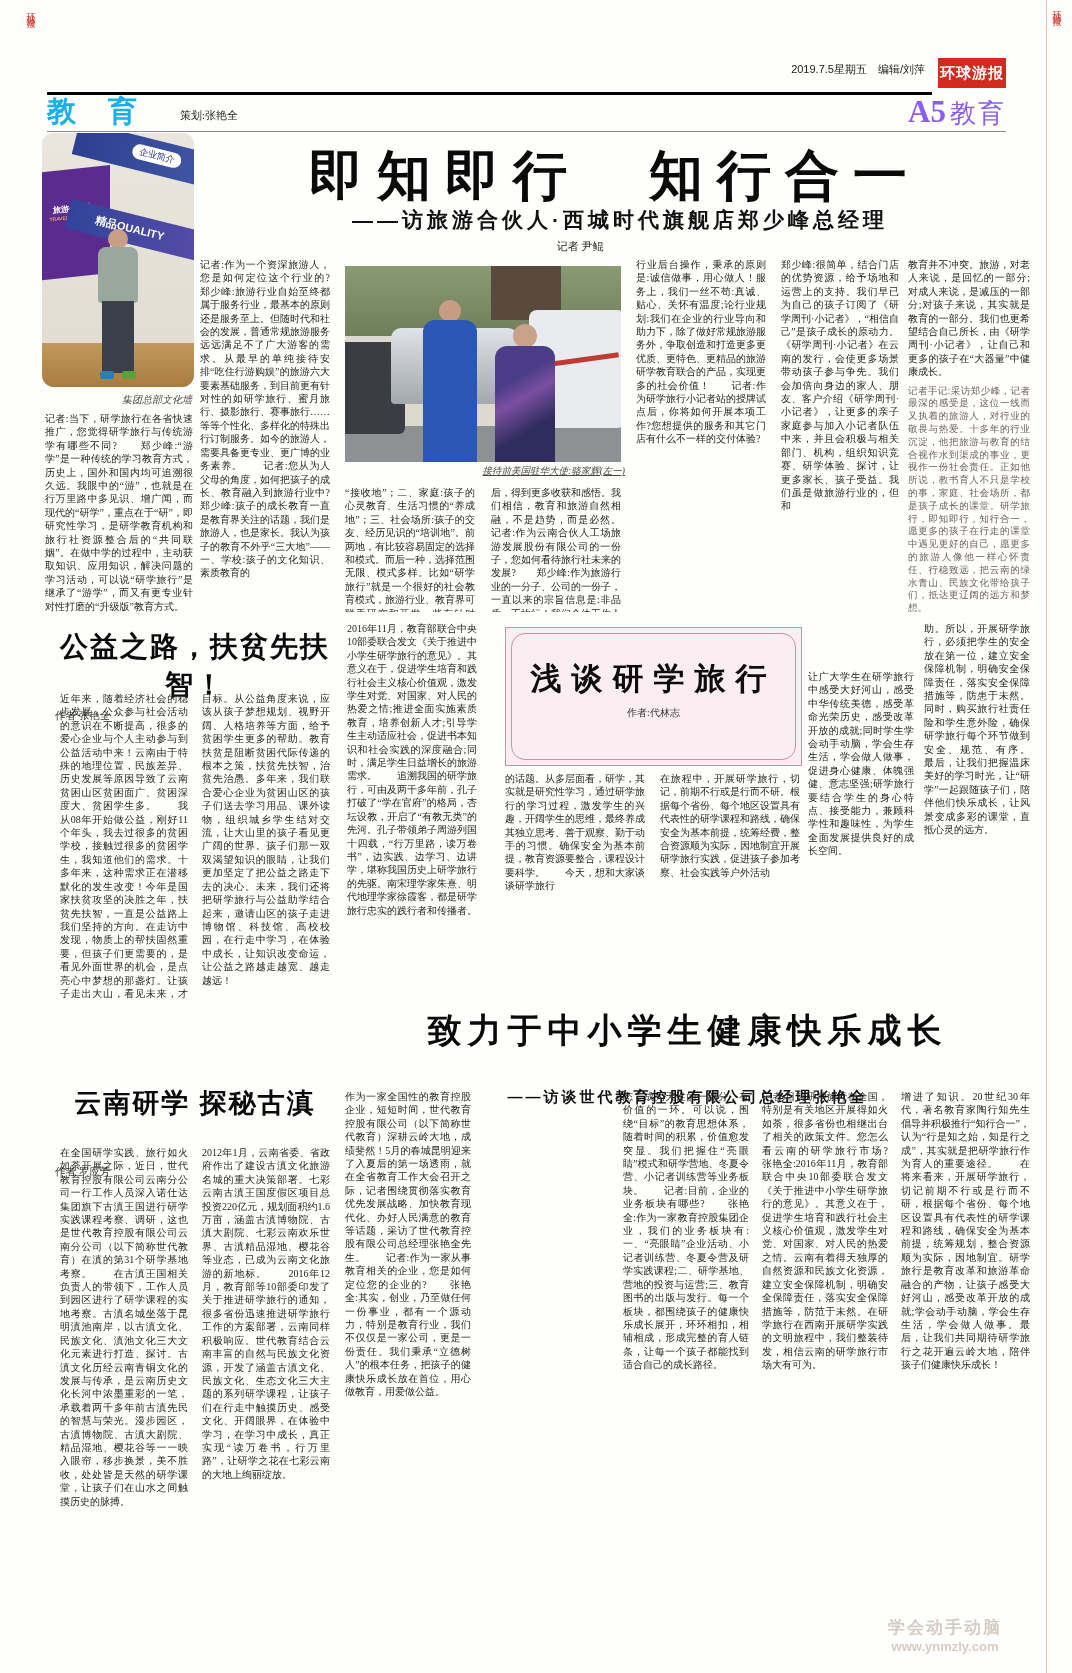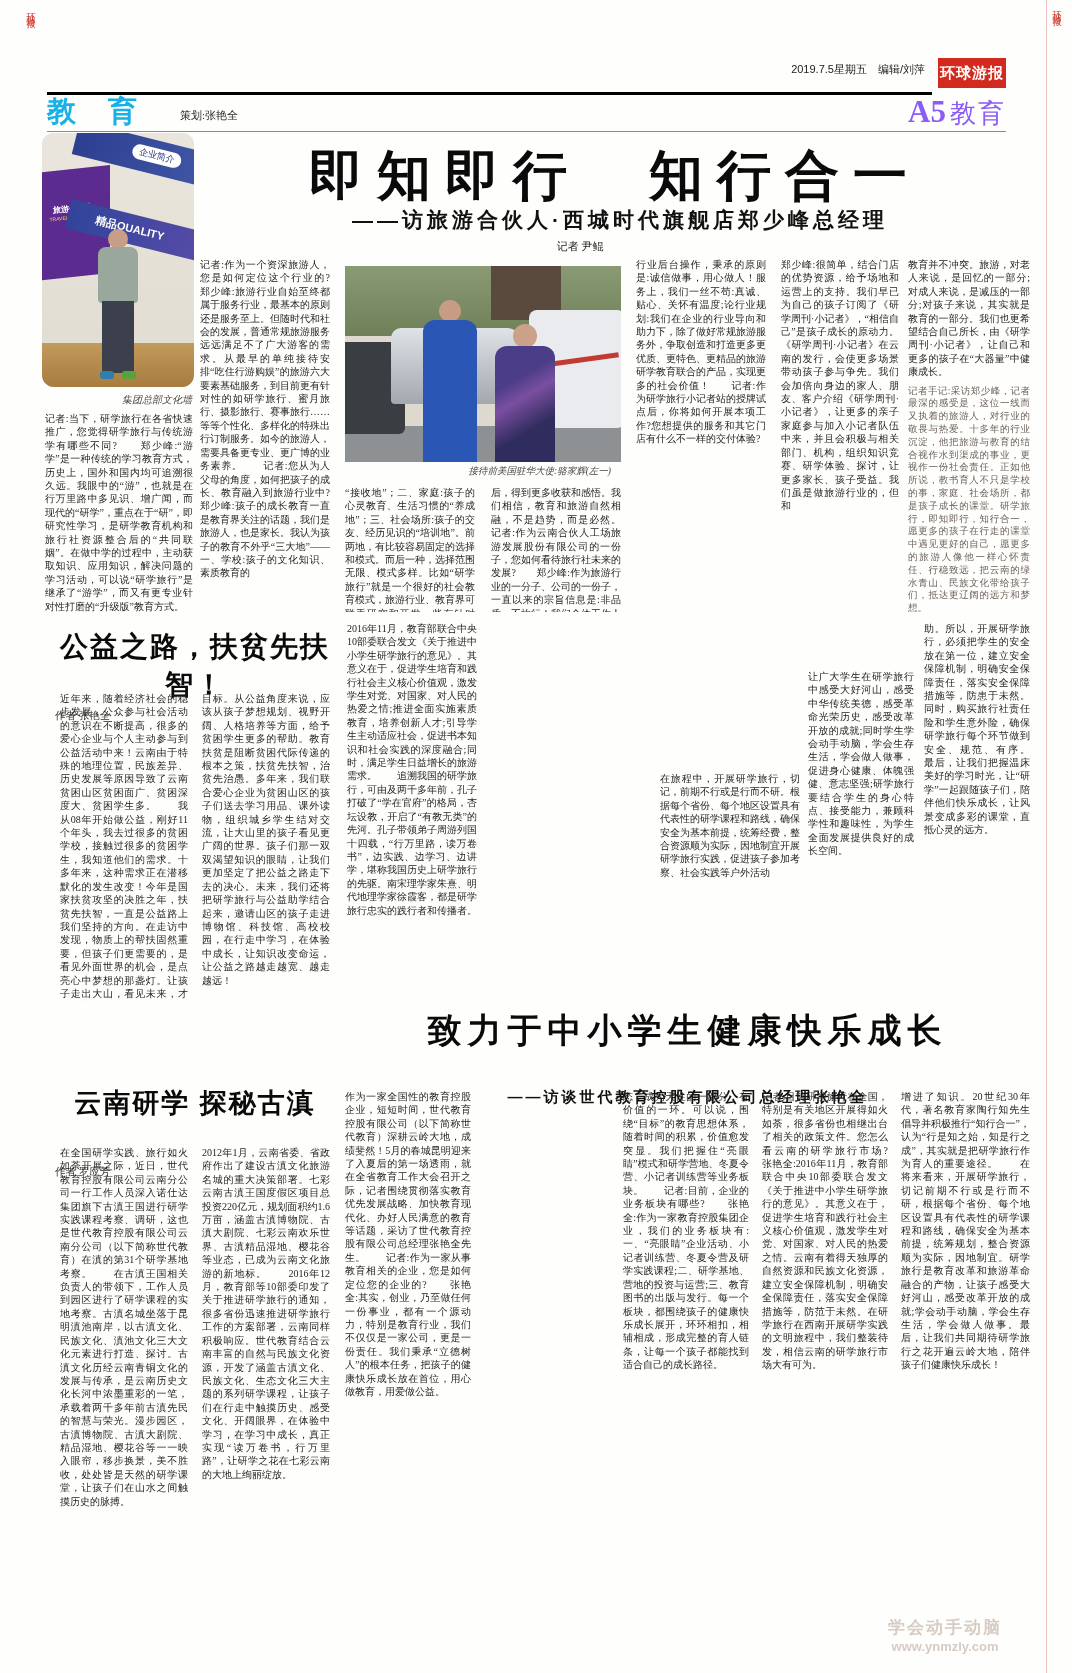--- a/index.html
+++ b/index.html
@@ -105,39 +105,45 @@
     <div class="pp" style="left:-6px;top:76px;width:66px;height:92px;background:#3a3d42;border-radius:6px;"></div>
     <div class="pp" style="left:46px;top:62px;width:130px;height:76px;background:linear-gradient(#dfe2e6,#a3a8af);border-radius:10px 14px 4px 4px;"></div>
     <div class="pp" style="right:-4px;top:44px;width:96px;height:118px;background:#e9ebee;border-radius:8px;">
       <div style="position:absolute;left:6px;top:48px;width:84px;height:5px;background:#c23a34;transform:rotate(-8deg);"></div>
     </div>
     <div class="pp" style="left:94px;top:34px;width:22px;height:22px;border-radius:50%;background:#c79c85;"></div>
     <div class="pp" style="left:78px;top:54px;width:54px;height:142px;border-radius:12px 12px 0 0;background:#2a56b5;"></div>
     <div class="pp" style="left:168px;top:58px;width:24px;height:24px;border-radius:50%;background:#caa189;"></div>
     <div class="pp" style="left:150px;top:80px;width:60px;height:116px;border-radius:12px 12px 0 0;background:linear-gradient(150deg,#4c3d88 30%,#7a4fa0 45%,#2f2c5e 70%);"></div>
   </div>
-  <div class="caption" style="left:335px;top:465px;width:276px;font-size:9.5px;">接待前美国驻华大使:骆家辉(左一)</div>
+  <div class="caption" style="left:349px;top:465px;width:276px;font-size:9.5px;text-decoration:underline;">接待前美国驻华大使:骆家辉(左一)</div>
 
   <div class="body-col" style="left:45px;top:412px;width:148px;height:200px;">记者:当下，研学旅行在各省快速推广，您觉得研学旅行与传统游学有哪些不同?　　郑少峰:“游学”是一种传统的学习教育方式，历史上，国外和国内均可追溯很久远。我眼中的“游”，也就是在行万里路中多见识、增广闻，而现代的“研学”，重点在于“研”，即研究性学习，是研学教育机构和旅行社资源整合后的“共同联姻”。在做中学的过程中，主动获取知识、应用知识，解决问题的学习活动，可以说“研学旅行”是继承了“游学”，而又有更专业针对性打磨的“升级版”教育方式。</div>
   <div class="body-col" style="left:200px;top:258px;width:130px;height:354px;">记者:作为一个资深旅游人，您是如何定位这个行业的?　　郑少峰:旅游行业自始至终都属于服务行业，最基本的原则还是服务至上。但随时代和社会的发展，普通常规旅游服务远远满足不了广大游客的需求。从最早的单纯接待安排“吃住行游购娱”的旅游六大要素基础服务，到目前更有针对性的如研学旅行、蜜月旅行、摄影旅行、赛事旅行……等等个性化、多样化的特殊出行订制服务。如今的旅游人，需要具备更专业、更广博的业务素养。　　记者:您从为人父母的角度，如何把孩子的成长、教育融入到旅游行业中?　　郑少峰:孩子的成长教育一直是教育界关注的话题，我们是旅游人，也是家长。我认为孩子的教育不外乎“三大地”——一、学校:孩子的文化知识、素质教育的</div>
   <div class="body-col" style="left:345px;top:486px;width:130px;height:126px;">“接收地”；二、家庭:孩子的心灵教育、生活习惯的“养成地”；三、社会场所:孩子的交友、经历见识的“培训地”。前两地，有比较容易固定的选择和模式。而后一种，选择范围无限、模式多样。比如“研学旅行”就是一个很好的社会教育模式，旅游行业、教育界可联手研究和开发一些有针对性、系统性、实操性的研学旅行活动产品，由正规教育机构、组织、基地和旅游教育主管部门审核把关，让更多的家长、孩子参与体验</div>
   <div class="body-col" style="left:491px;top:486px;width:130px;height:126px;">后，得到更多收获和感悟。我们相信，教育和旅游自然相融，不是趋势，而是必然。　　记者:作为云南合伙人工场旅游发展股份有限公司的一份子，您如何看待旅行社未来的发展?　　郑少峰:作为旅游行业的一分子、公司的一份子，一直以来的宗旨信息是:非品质，不旅行！我们全体工作人员，十多年来，从旅游行业的一线工作转到如今的</div>
   <div class="body-col" style="left:636px;top:258px;width:130px;height:354px;">行业后台操作，秉承的原则是:诚信做事，用心做人！服务上，我们一丝不苟:真诚、贴心、关怀有温度;论行业规划:我们在企业的行业导向和助力下，除了做好常规旅游服务外，争取创造和打造更多更优质、更特色、更精品的旅游研学教育联合的产品，实现更多的社会价值！　　记者:作为研学旅行小记者站的授牌试点后，你将如何开展本项工作?您想提供的服务和其它门店有什么不一样的交付体验?</div>
   <div class="body-col" style="left:781px;top:258px;width:118px;height:354px;">郑少峰:很简单，结合门店的优势资源，给予场地和运营上的支持。我们早已为自己的孩子订阅了《研学周刊·小记者》，“相信自己”是孩子成长的原动力。《研学周刊·小记者》在云南的发行，会使更多场景带动孩子参与争先。我们会加倍向身边的家人、朋友、客户介绍《研学周刊·小记者》，让更多的亲子家庭参与加入小记者队伍中来，并且会积极与相关部门、机构，组织知识竞赛、研学体验、探讨，让更多家长、孩子受益。我们虽是做旅游行业的，但和</div>
   <div class="body-col" style="left:908px;top:258px;width:122px;height:354px;">
     <div>教育并不冲突。旅游，对老人来说，是回忆的一部分;对成人来说，是减压的一部分;对孩子来说，其实就是教育的一部分。我们也更希望结合自己所长，由《研学周刊·小记者》，让自己和更多的孩子在“大器量”中健康成长。</div>
     <div class="handnote">记者手记:采访郑少峰，记者最深的感受是，这位一线而又执着的旅游人，对行业的敬畏与热爱。十多年的行业沉淀，他把旅游与教育的结合视作水到渠成的事业，更视作一份社会责任。正如他所说，教书育人不只是学校的事，家庭、社会场所，都是孩子成长的课堂。研学旅行，即知即行，知行合一，愿更多的孩子在行走的课堂中遇见更好的自己，愿更多的旅游人像他一样心怀责任、行稳致远，把云南的绿水青山、民族文化带给孩子们，抵达更辽阔的远方和梦想。</div>
   </div>
 
   <div class="headline" style="left:55px;top:628px;width:280px;font-size:28px;letter-spacing:2px;">公益之路，扶贫先扶智！</div>
   <div class="author" style="left:55px;top:668px;width:280px;">作者 张艳全</div>
   <div class="body-col" style="left:60px;top:692px;width:128px;height:310px;">近年来，随着经济社会的稳步发展，公众参与社会活动的意识在不断提高，很多的爱心企业与个人主动参与到公益活动中来！云南由于特殊的地理位置，民族差异、历史发展等原因导致了云南贫困山区贫困面广、贫困深度大、贫困学生多。　　我从08年开始做公益，刚好11个年头，我去过很多的贫困学校，接触过很多的贫困学生，我知道他们的需求。十多年来，这种需求正在潜移默化的发生改变！今年是国家扶贫攻坚的决胜之年，扶贫先扶智，一直是公益路上我们坚持的方向。在走访中发现，物质上的帮扶固然重要，但孩子们更需要的，是看见外面世界的机会，是点亮心中梦想的那盏灯。让孩子走出大山，看见未来，才是公益的</div>
   <div class="body-col" style="left:202px;top:692px;width:128px;height:310px;">目标。从公益角度来说，应该从孩子梦想规划、视野开阔、人格培养等方面，给予贫困学生更多的帮助。教育扶贫是阻断贫困代际传递的根本之策，扶贫先扶智，治贫先治愚。多年来，我们联合爱心企业为贫困山区的孩子们送去学习用品、课外读物，组织城乡学生结对交流，让大山里的孩子看见更广阔的世界。孩子们那一双双渴望知识的眼睛，让我们更加坚定了把公益之路走下去的决心。未来，我们还将把研学旅行与公益助学结合起来，邀请山区的孩子走进博物馆、科技馆、高校校园，在行走中学习，在体验中成长，让知识改变命运，让公益之路越走越宽、越走越远！</div>
 
   <div class="body-col" style="left:347px;top:622px;width:130px;height:380px;">2016年11月，教育部联合中央10部委联合发文《关于推进中小学生研学旅行的意见》。其意义在于，促进学生培育和践行社会主义核心价值观，激发学生对党、对国家、对人民的热爱之情;推进全面实施素质教育，培养创新人才;引导学生主动适应社会，促进书本知识和社会实践的深度融合;同时，满足学生日益增长的旅游需求。　　追溯我国的研学旅行，可由及两千多年前，孔子打破了“学在官府”的格局，杏坛设教，开启了“有教无类”的先河。孔子带领弟子周游列国十四载，“行万里路，读万卷书”，边实践、边学习、边讲学，堪称我国历史上研学旅行的先驱。南宋理学家朱熹、明代地理学家徐霞客，都是研学旅行忠实的践行者和传播者。</div>
+  <div class="pinkbox">
+    <div class="inner"></div>
+    <div class="t">浅谈研学旅行</div>
+    <div class="a">作者:代林志</div>
+  </div>
+  <div class="body-col" style="left:505px;top:772px;width:140px;height:230px;">的话题。从多层面看，研学，其实就是研究性学习，通过研学旅行的学习过程，激发学生的兴趣，开阔学生的思维，最终养成其独立思考、善于观察、勤于动手的习惯。确保安全为基本前提，教育资源要整合，课程设计要科学。　　今天，想和大家谈谈研学旅行</div>
   <div class="body-col" style="left:660px;top:772px;width:140px;height:230px;">在旅程中，开展研学旅行，切记，前期不行或是行而不研。根据每个省份、每个地区设置具有代表性的研学课程和路线，确保安全为基本前提，统筹经费，整合资源顺为实际，因地制宜开展研学旅行实践，促进孩子参加考察、社会实践等户外活动</div>
   <div class="body-col" style="left:808px;top:622px;width:106px;height:380px;margin-top:48px;">让广大学生在研学旅行中感受大好河山，感受中华传统美德，感受革命光荣历史，感受改革开放的成就;同时学生学会动手动脑，学会生存生活，学会做人做事，促进身心健康、体魄强健、意志坚强;研学旅行要结合学生的身心特点、接受能力，兼顾科学性和趣味性，为学生全面发展提供良好的成长空间。</div>
   <div class="body-col" style="left:924px;top:622px;width:106px;height:380px;">助。所以，开展研学旅行，必须把学生的安全放在第一位，建立安全保障机制，明确安全保障责任，落实安全保障措施等，防患于未然。同时，购买旅行社责任险和学生意外险，确保研学旅行每个环节做到安全、规范、有序。　　最后，让我们把握温床美好的学习时光，让“研学”一起跟随孩子们，陪伴他们快乐成长，让风景变成多彩的课堂，直抵心灵的远方。</div>
 
   <div class="headline" style="left:345px;top:1008px;width:685px;font-size:34px;letter-spacing:6px;">致力于中小学生健康快乐成长</div>
   <div class="subhead" style="left:345px;top:1088px;width:685px;font-size:15px;letter-spacing:3px;">——访谈世代教育控股有限公司总经理张艳全</div>
   <div class="body-col" style="left:345px;top:1090px;width:126px;height:570px;">作为一家全国性的教育控股企业，短短时间，世代教育控股有限公司（以下简称世代教育）深耕云岭大地，成绩斐然！5月的春城昆明迎来了入夏后的第一场透雨，就在全省教育工作大会召开之际，记者围绕贯彻落实教育优先发展战略、加快教育现代化、办好人民满意的教育等话题，采访了世代教育控股有限公司总经理张艳全先生。　　记者:作为一家从事教育相关的企业，您是如何定位您的企业的?　　张艳全:其实，创业，乃至做任何一份事业，都有一个源动力，特别是教育行业，我们不仅仅是一家公司，更是一份责任。我们秉承“立德树人”的根本任务，把孩子的健康快乐成长放在首位，用心做教育，用爱做公益。</div>
   <div class="body-col" style="left:623px;top:1090px;width:126px;height:570px;">态，成为天性的一部分，有价值的一环。可以说，围绕“目标”的教育思想体系，随着时间的积累，价值愈发突显。我们把握住“亮眼睛”模式和研学营地、冬夏令营、小记者训练营等业务板块。　　记者:目前，企业的业务板块有哪些?　　张艳全:作为一家教育控股集团企业，我们的业务板块有:一、“亮眼睛”企业活动、小记者训练营、冬夏令营及研学实践课程;二、研学基地、营地的投资与运营;三、教育图书的出版与发行。每一个板块，都围绕孩子的健康快乐成长展开，环环相扣，相辅相成，形成完整的育人链条，让每一个孩子都能找到适合自己的成长路径。</div>
   <div class="body-col" style="left:762px;top:1090px;width:126px;height:570px;">记者:目前研学旅行在全国，特别是有关地区开展得如火如荼，很多省份也相继出台了相关的政策文件。您怎么看云南的研学旅行市场?　　张艳全:2016年11月，教育部联合中央10部委联合发文《关于推进中小学生研学旅行的意见》。其意义在于，促进学生培育和践行社会主义核心价值观，激发学生对党、对国家、对人民的热爱之情。云南有着得天独厚的自然资源和民族文化资源，建立安全保障机制，明确安全保障责任，落实安全保障措施等，防范于未然。在研学旅行在西南开展研学实践的文明旅程中，我们整装待发，相信云南的研学旅行市场大有可为。</div>
   <div class="body-col" style="left:901px;top:1090px;width:129px;height:520px;">增进了知识。20世纪30年代，著名教育家陶行知先生倡导并积极推行“知行合一”，认为“行是知之始，知是行之成”，其实就是把研学旅行作为育人的重要途径。　　在将来看来，开展研学旅行，切记前期不行或是行而不研，根据每个省份、每个地区设置具有代表性的研学课程和路线，确保安全为基本前提，统筹规划，整合资源顺为实际，因地制宜。研学旅行是教育改革和旅游革命融合的产物，让孩子感受大好河山，感受改革开放的成就;学会动手动脑，学会生存生活，学会做人做事。最后，让我们共同期待研学旅行之花开遍云岭大地，陪伴孩子们健康快乐成长！</div>

